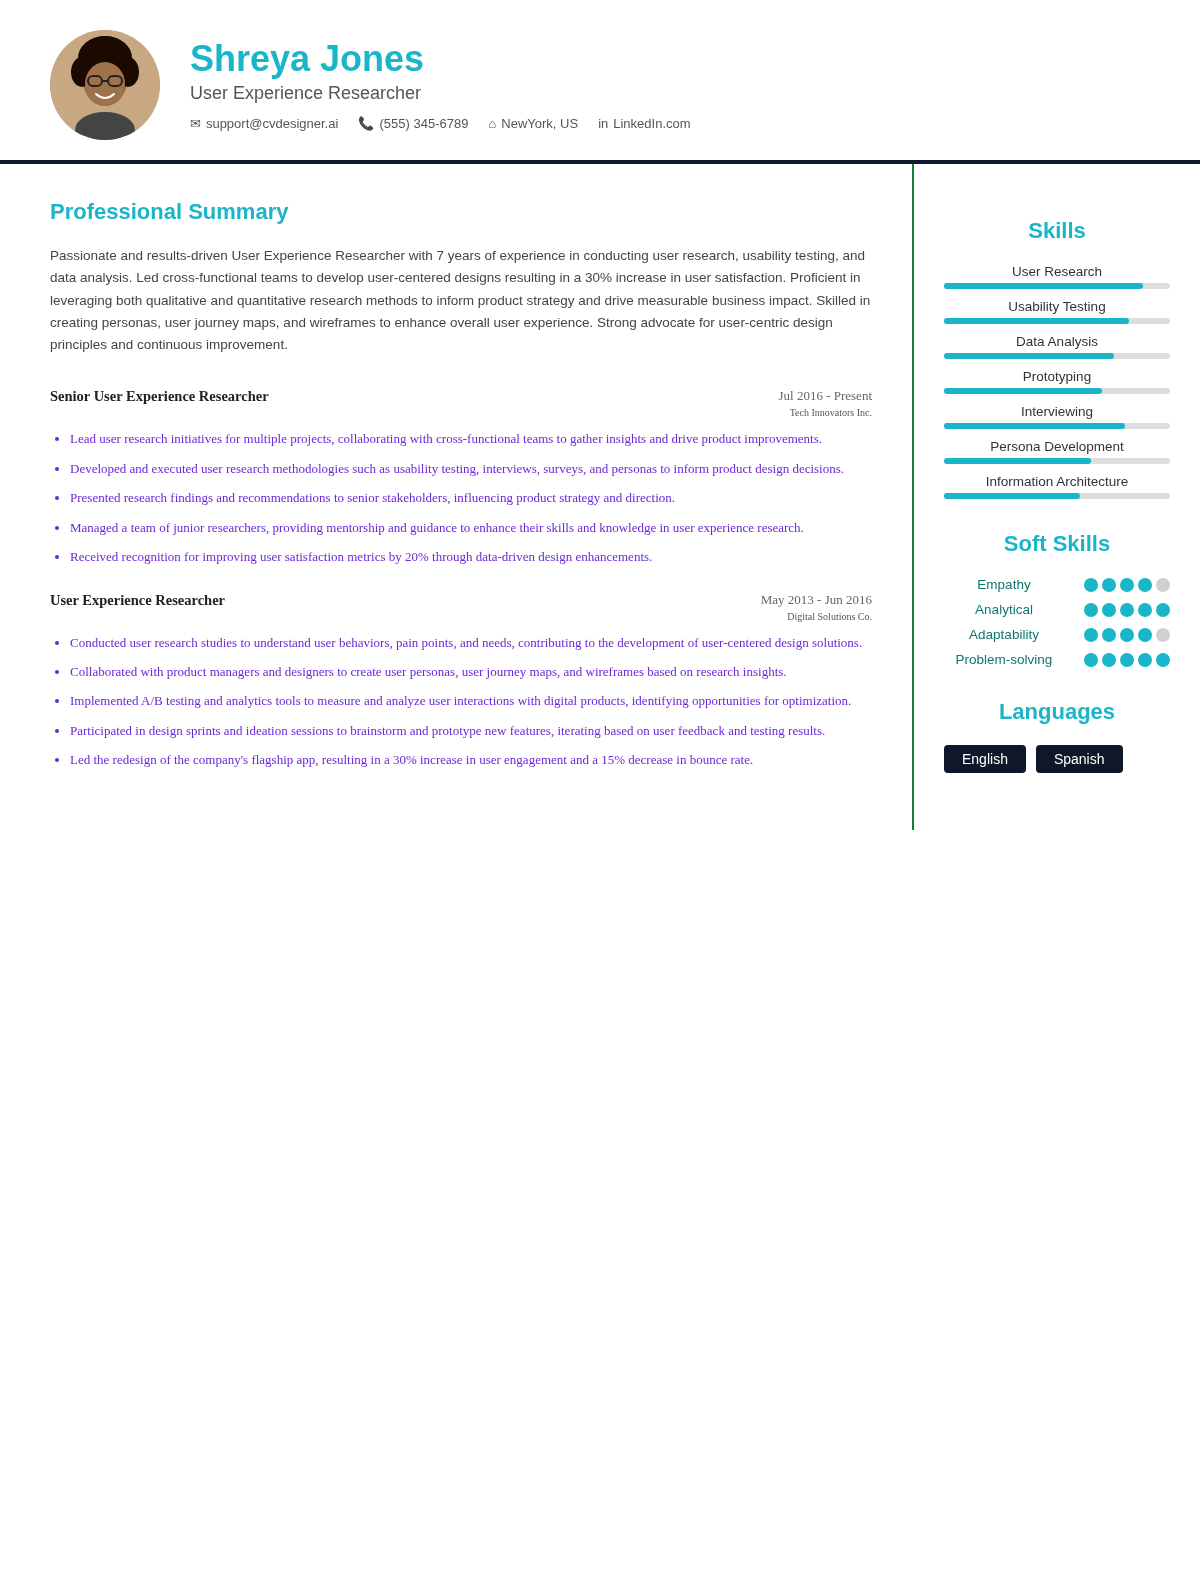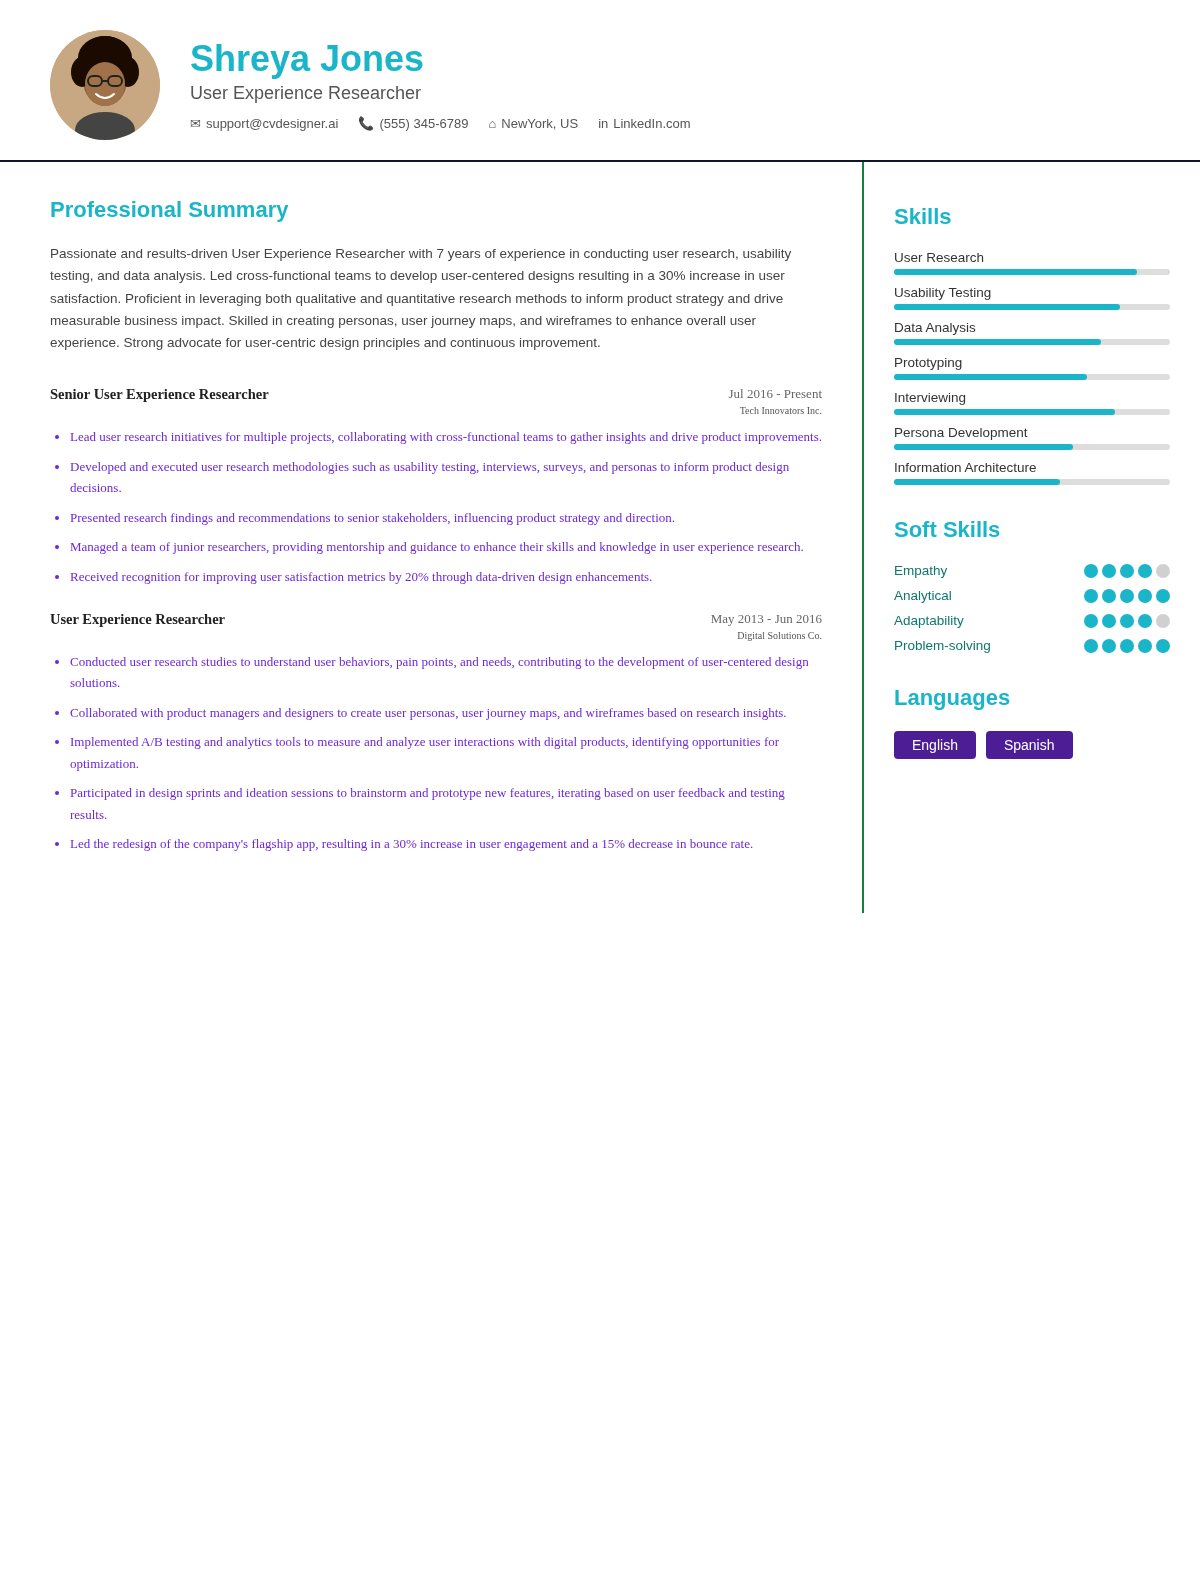--- a/index.html
+++ b/index.html
@@ -11,21 +11,21 @@
       width: 1200px;
       min-height: 1584px;
     }
 
     
     .header {
       display: flex;
       align-items: center;
       padding: 30px 50px 20px 50px;
       background: #fff;
-      border-bottom: 2px solid #0f172a;
+      border-bottom: 4px solid #0f172a;
     }
     .avatar {
       width: 110px;
       height: 110px;
       border-radius: 50%;
       overflow: hidden;
       margin-right: 30px;
       flex-shrink: 0;
       background: #c8a882;
       display: flex;
@@ -123,23 +123,24 @@
       color: #6d28d9;
       font-size: 13px;
       line-height: 1.65;
     }
     .job-bullets li {
       margin-bottom: 8px;
     }
 
     
     .right-col {
-      width: 336px;
-      padding: 42px 30px 35px 30px;
+      width: 286px;
+      padding: 54px 30px 35px 30px;
       flex-shrink: 0;
+      text-align: center;
     }
 
     
     .skills-section { margin-bottom: 32px; }
     .skill-item { margin-bottom: 10px; }
     .skill-name {
       font-size: 13.5px;
       color: #333;
       margin-bottom: 4px;
     }
@@ -182,21 +183,21 @@
 
     
     .languages-section {}
     .lang-tags {
       display: flex;
       gap: 10px;
       flex-wrap: wrap;
       margin-top: 10px;
     }
     .lang-tag {
-      background: #4c1d95;
+      background: #0f172a;
       color: #fff;
       padding: 6px 18px;
       border-radius: 4px;
       font-size: 14px;
       font-weight: 500;
     }
   </style>
 </head>
 <body>
 

